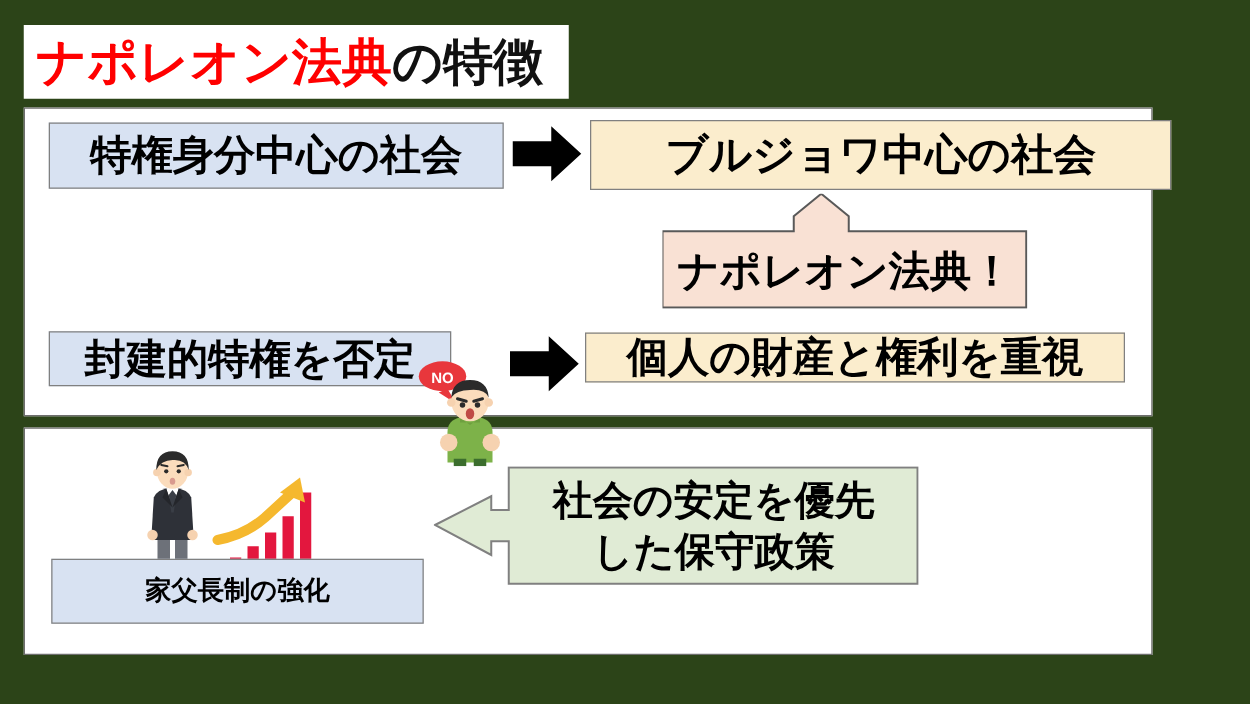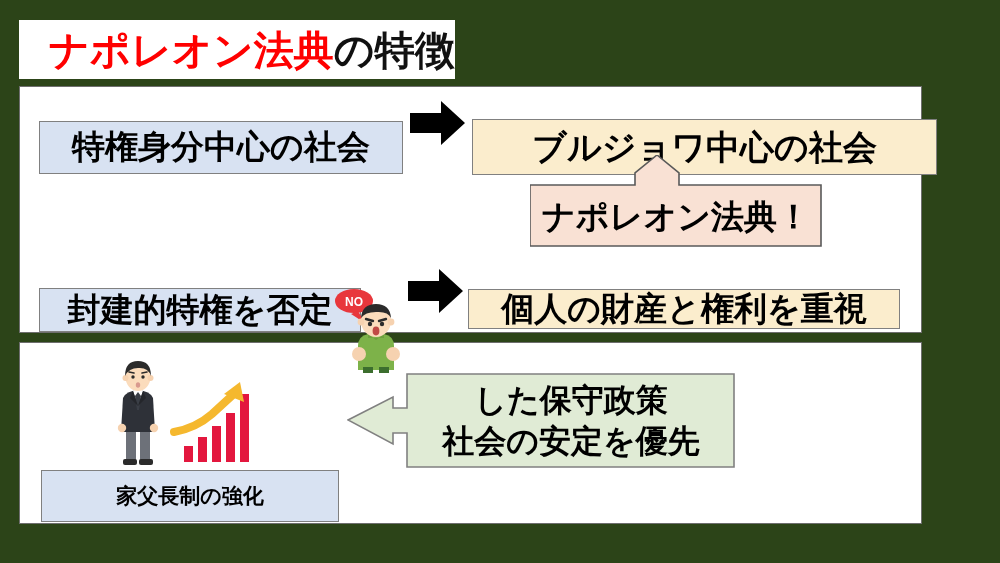--- a/index.html
+++ b/index.html
@@ -23,21 +23,21 @@
   
   .title-box {
     position: absolute;
     left: 19px;
     top: 20px;
     width: 436px;
     height: 59px;
     background: #FFFFFF;
     display: flex;
     align-items: center;
-    padding-left: 30px;
+    padding-left: 10px;
     box-sizing: border-box;
   }
   .title-text {
     font-size: 40px;
     font-weight: bold;
     letter-spacing: 0px;
     white-space: nowrap;
     line-height: 1;
   }
   .title-red { color: #FF0000; }
@@ -68,21 +68,20 @@
     position: absolute;
     box-sizing: border-box;
     border: 1px solid #808080;
     display: flex;
     align-items: center;
     justify-content: center;
     font-weight: bold;
     color: #000000;
     line-height: 1.12;
     white-space: nowrap;
-    margin-top: 23px;
   }
   .box-blue  { background: #D8E2F2; }
   .box-cream { background: #FBEDCD; }
 
   
   .b-privilege {
     left: 39px;  top: 98px;  width: 364px; height: 53px;
     font-size: 33px;
   }
   .b-bourgeois {
@@ -299,20 +298,20 @@
       <path d="M78,74 Q100,70 116,56 Q128,45 140,34" stroke="#F5B82E" stroke-width="8" fill="none" stroke-linecap="round"></path>
       <path d="M144,24 L148,44 L128,36 Z" fill="#F5B82E"></path>
     </svg>
   </div>
 
   <div class="callout-left">
     <svg width="388" height="95" viewBox="0 0 388 95" aria-hidden="true">
       <path d="M1,47 L46,24 L46,35 L60,35 L60,1 L387,1 L387,94 L60,94 L60,60 L46,60 L46,71 Z" fill="#E0EBD5" stroke="#808080" stroke-width="1.6" stroke-linejoin="miter"></path>
     </svg>
     <div class="callout-label">
+      <span>社会の安定を優先</span>
       <span>した保守政策</span>
-      <span>社会の安定を優先</span>
     </div>
   </div>
 
   <div class="box box-blue b-patriarchy">家父長制の強化</div>
 
 </div>
 
 </body></html>

